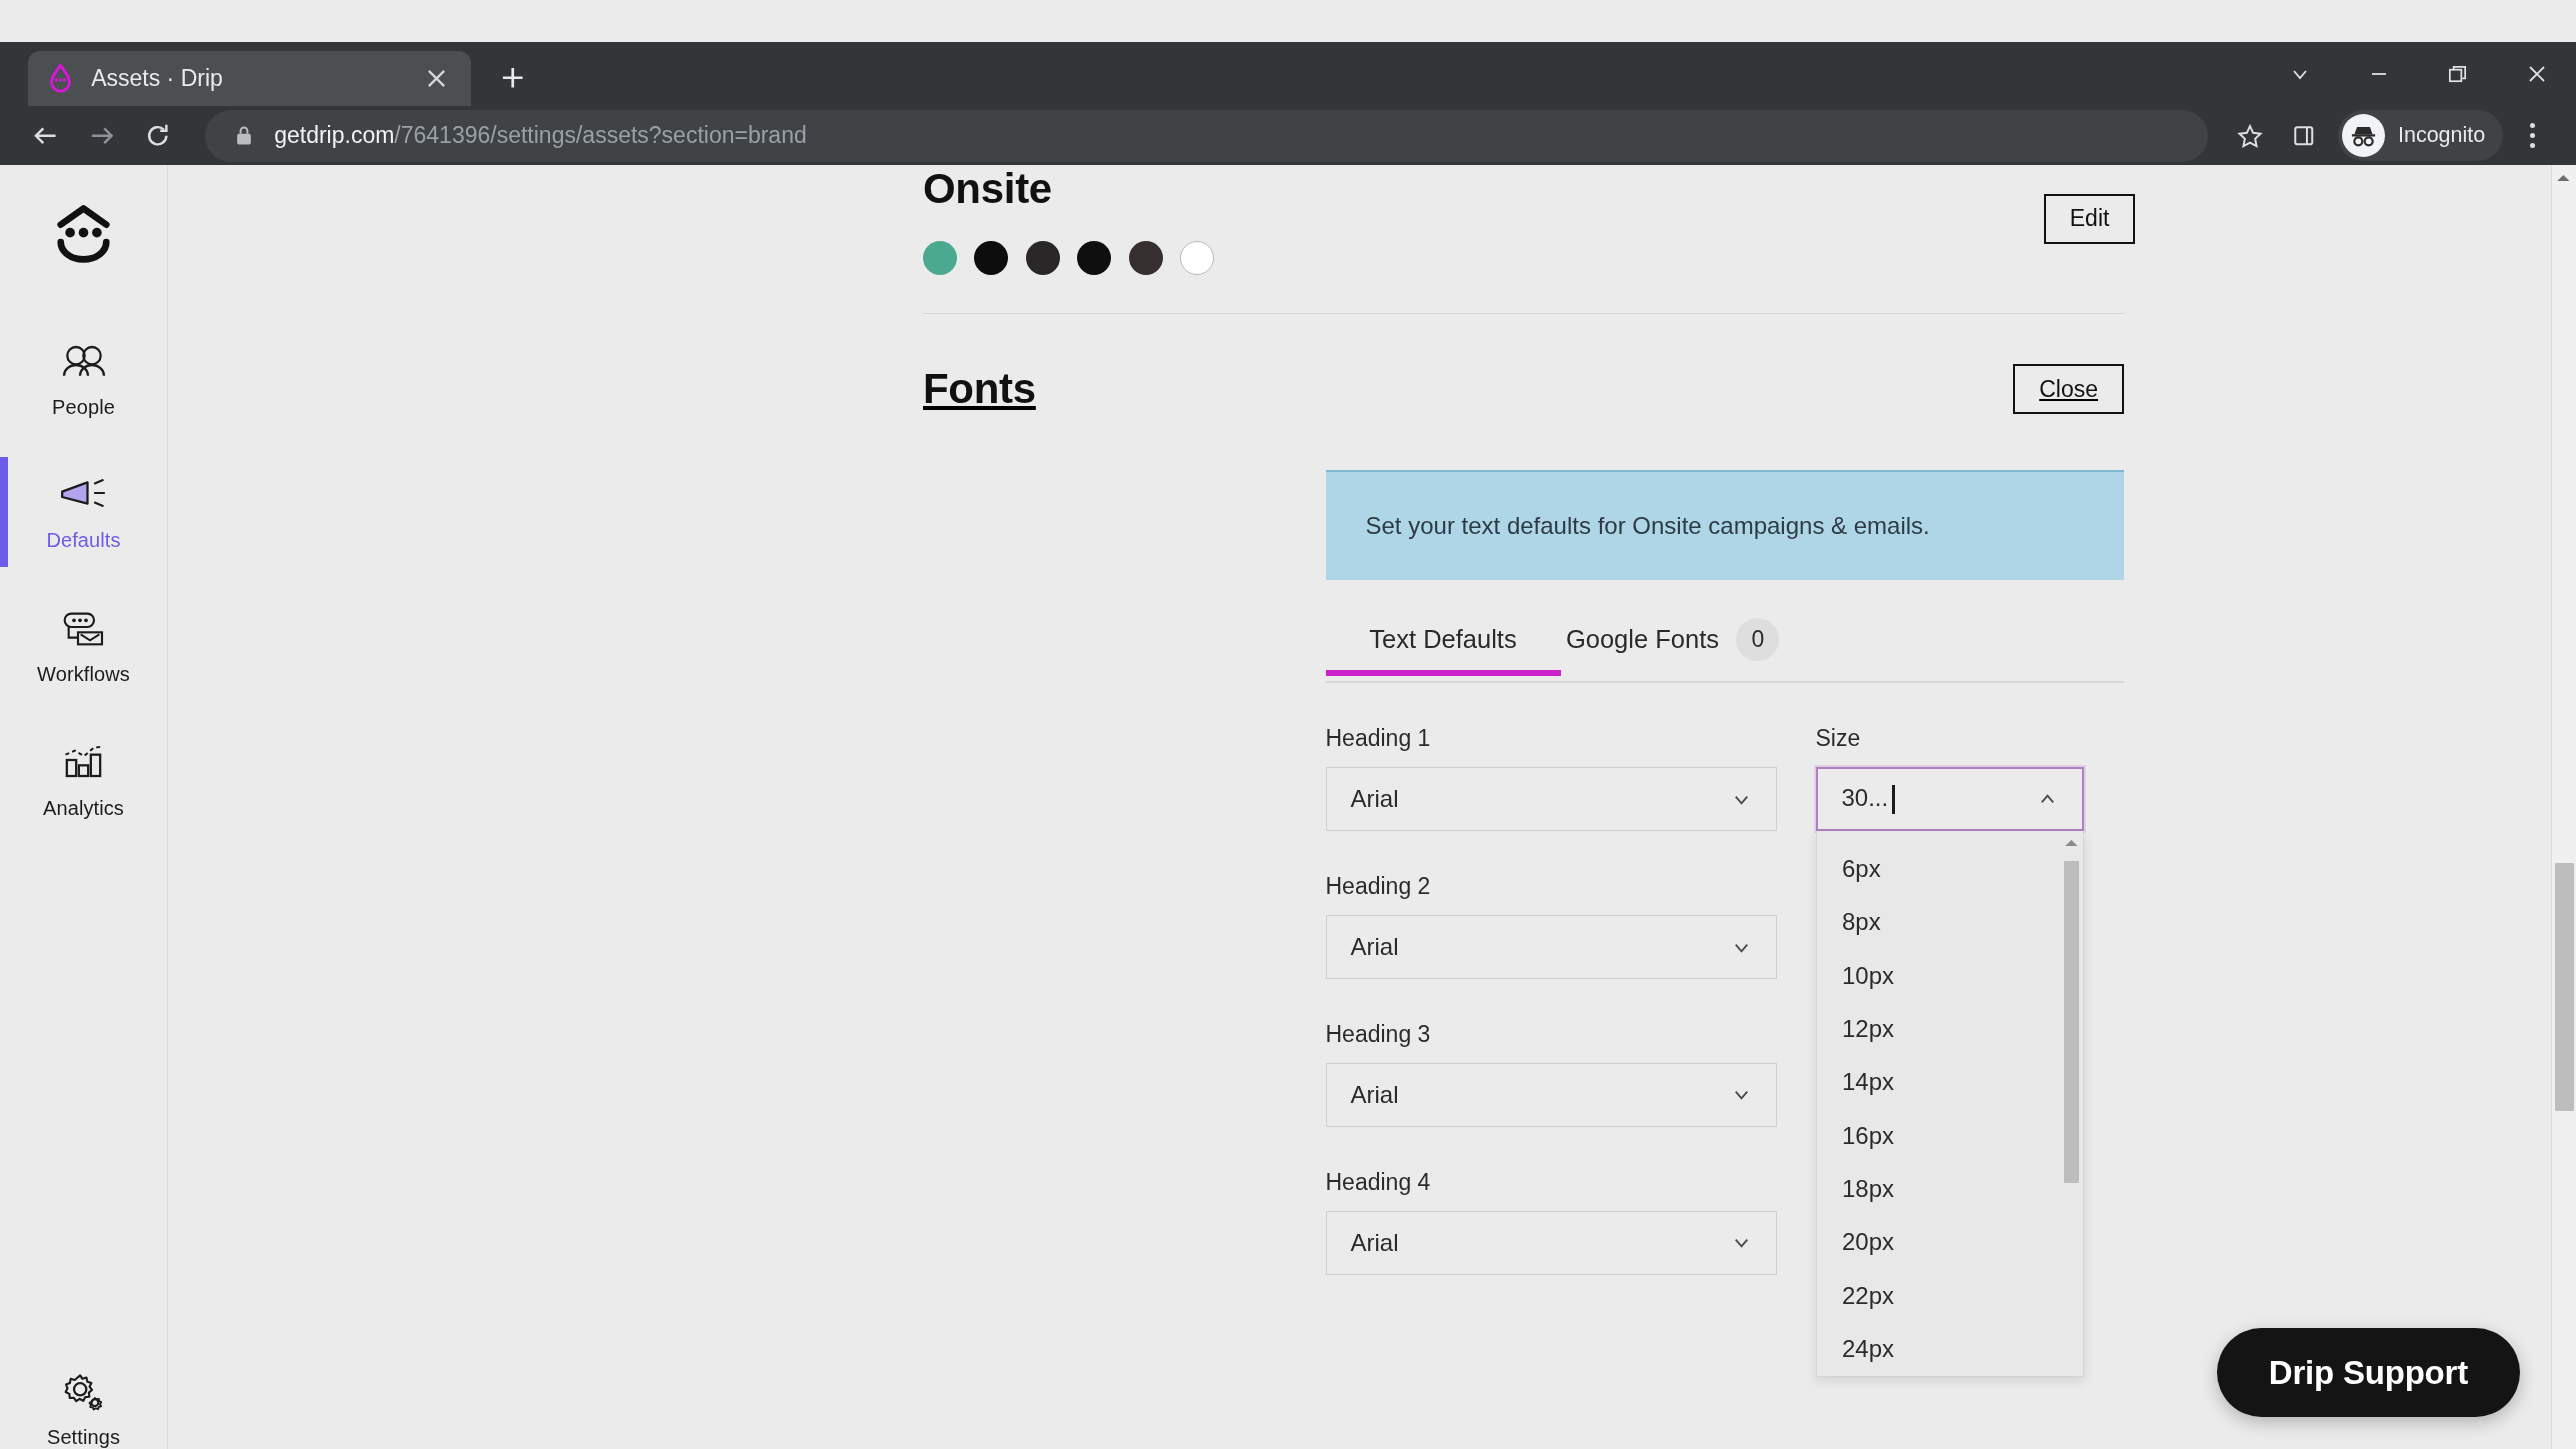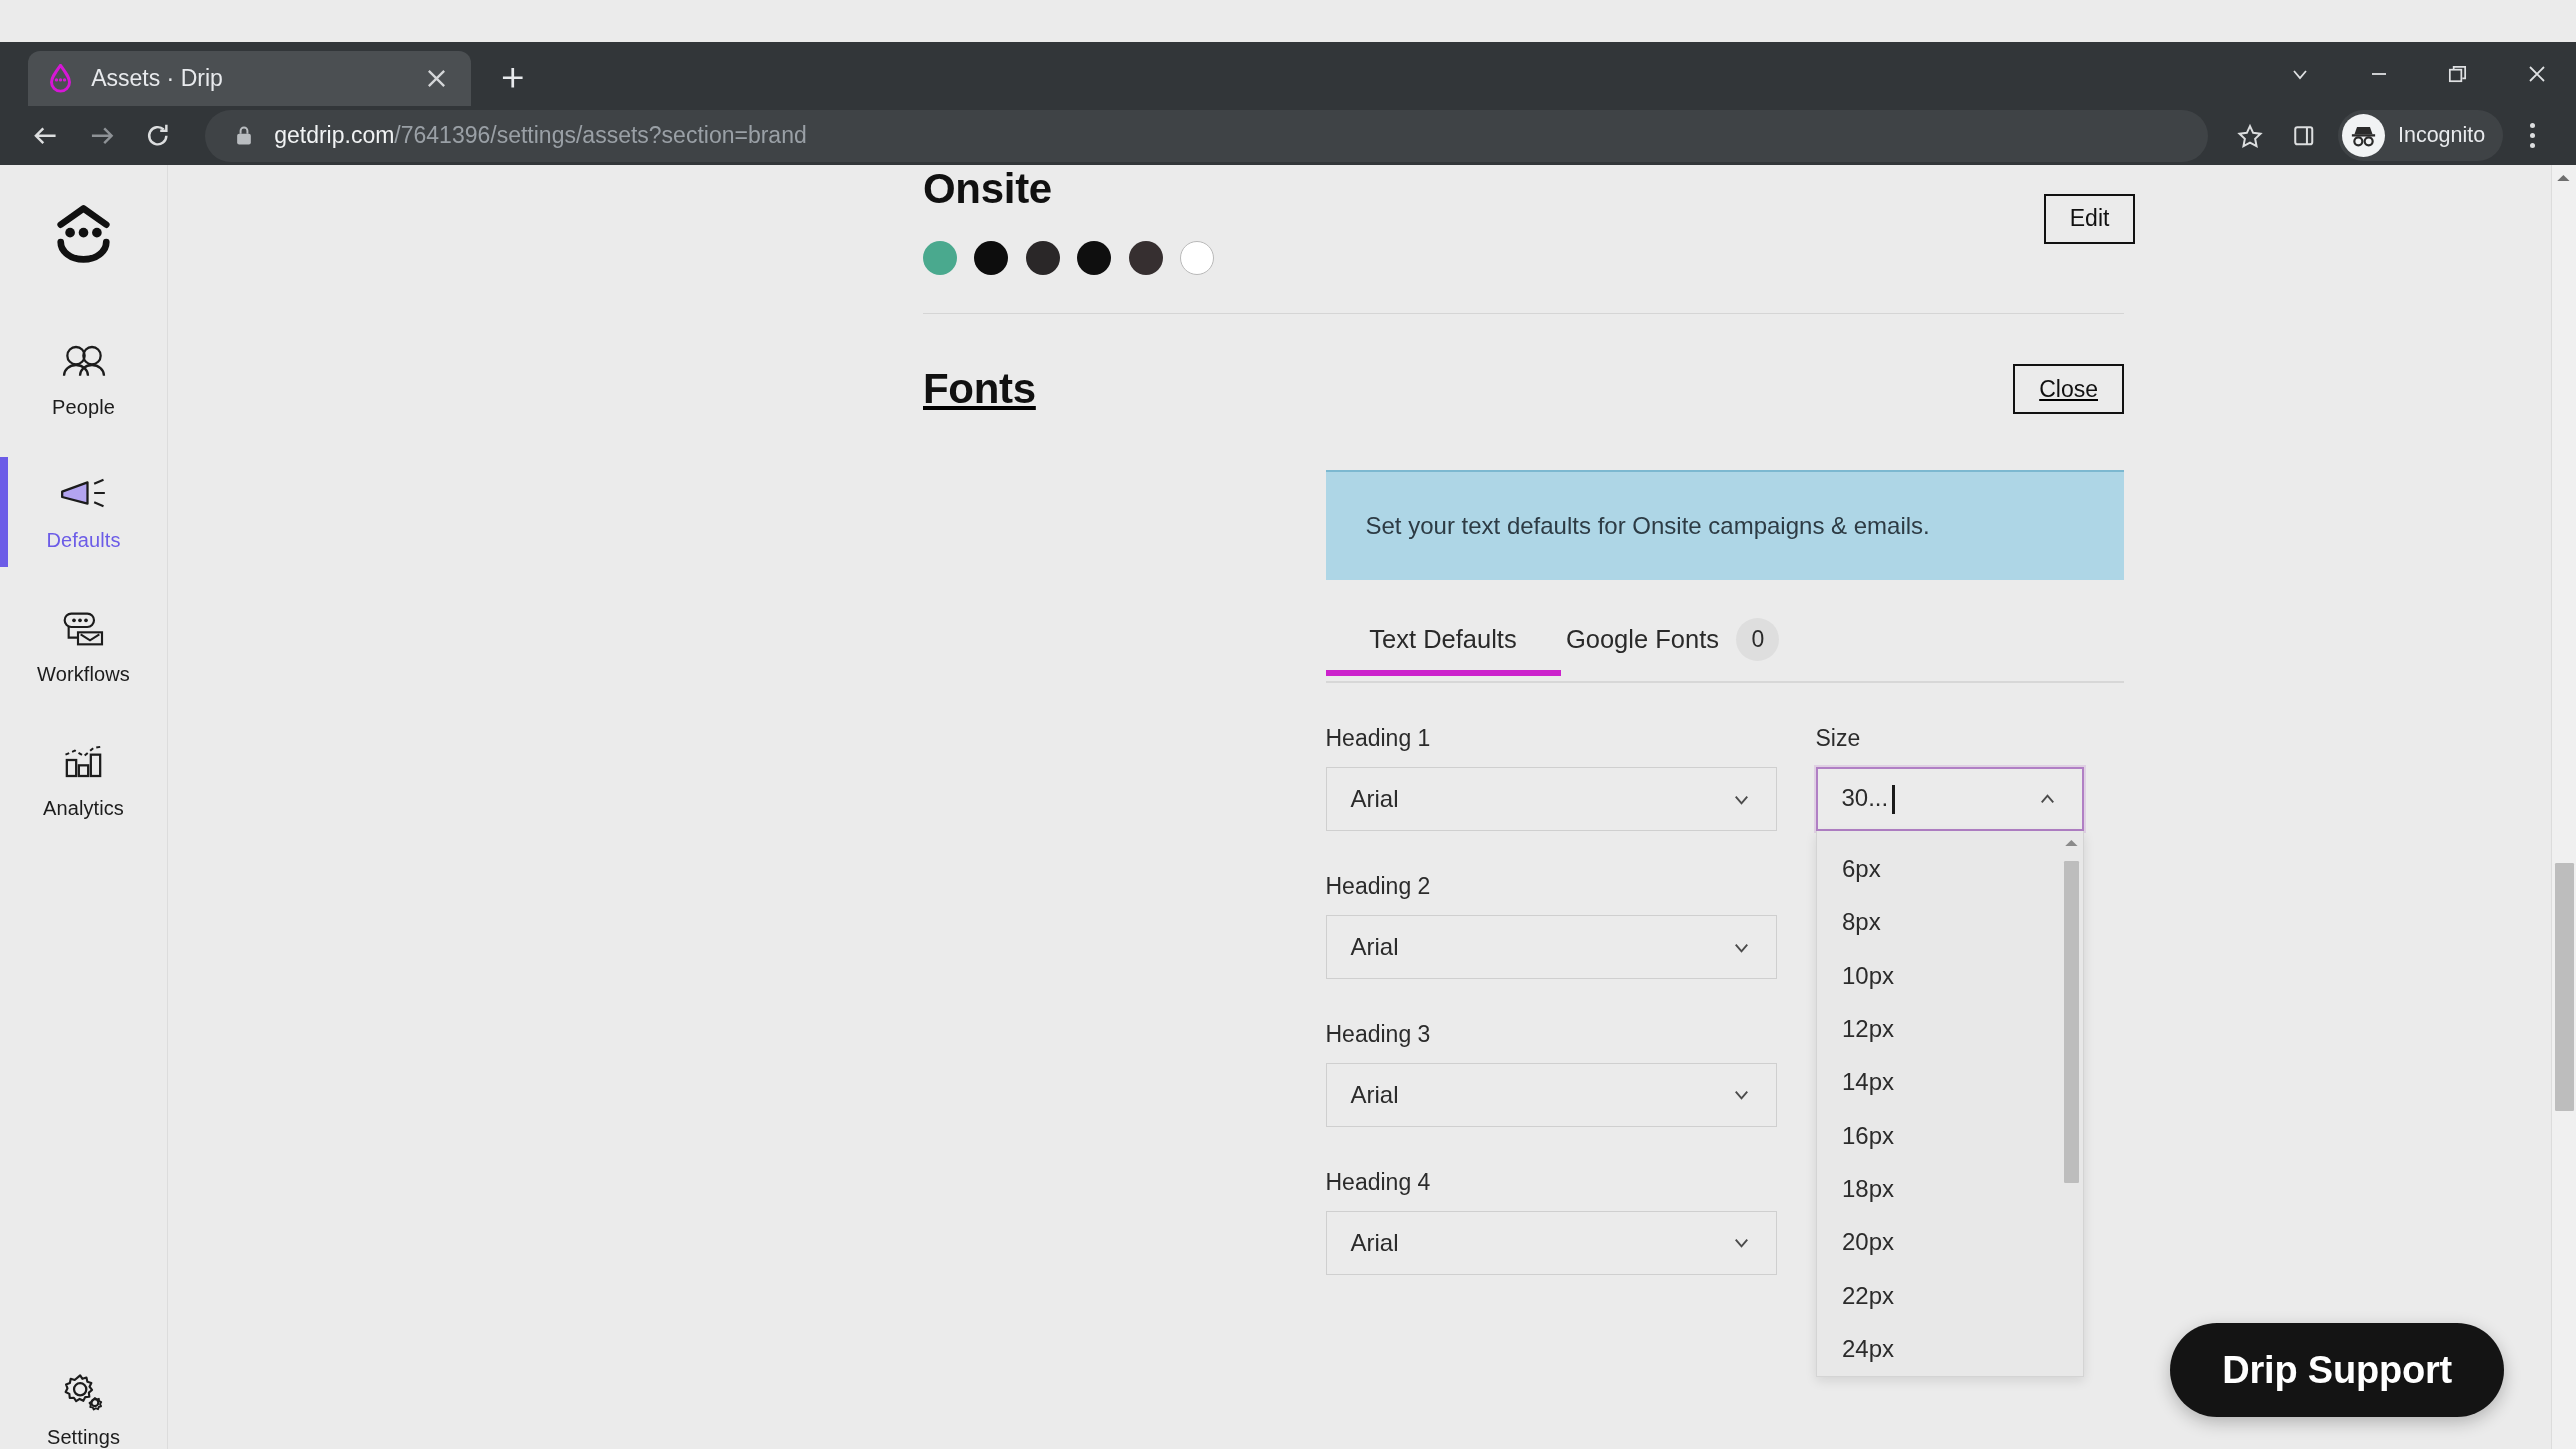--- a/index.html
+++ b/index.html
@@ -157,23 +157,23 @@
   .dd-list { padding: 10.7px 0 0 0; }
   .dd-item { font-size: 24px; color:#2b2b2b; padding: 12.7px 0 12.7px 25.5px; cursor:pointer; }
   .dd-scroll { position:absolute; right: 1.3px; top: 1.3px; bottom: 0; width: 20px; background:#e8e8e8; }
   .dd-arrow-up { width:20px; height:20px; display:flex; align-items:center; justify-content:center; }
   .dd-thumb { position:absolute; top: 28px; left: 2.7px; width: 14.8px; height: 322px; background:#bdbdbd; border-radius: 1.3px; }
 
   .size-wrap { position: relative; }
 
   
   .support {
-    position:absolute; right: 72px; bottom: 74px;
+    position:absolute; right: 56px; bottom: 74px;
     background:#141414; color:#fff; border-radius: 47px;
-    padding: 25.5px 52px; font-size: 38px; font-weight: 700;
+    padding: 25.5px 52px; font-size: 33px; font-weight: 700;
     box-shadow: 0 5.4px 17.4px rgba(0,0,0,.24); cursor:pointer; letter-spacing:-0.2px;text-align:right;
   }
 
   
   .vscroll {
     position:absolute; right: 0; top: 0; bottom: 25.5px; width: 25.5px;
     background:#f0f0f0; border-left: 0.7px solid #dcdcdc;
   }
   .vs-btn { height: 25.5px; display:flex; align-items:center; justify-content:center; }
   .vs-thumb { position:absolute; left: 3.4px; width: 19px; background:#bdbdbd; border-radius: 1.3px; }

